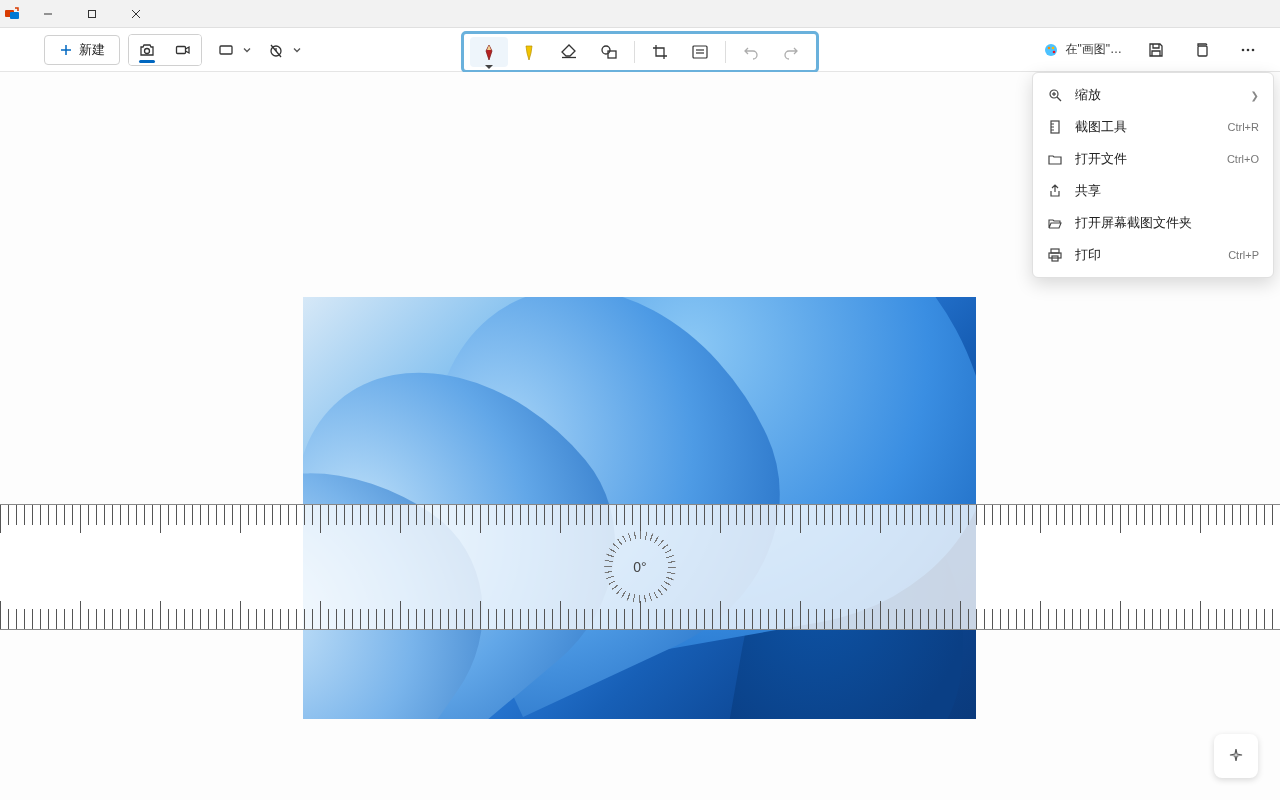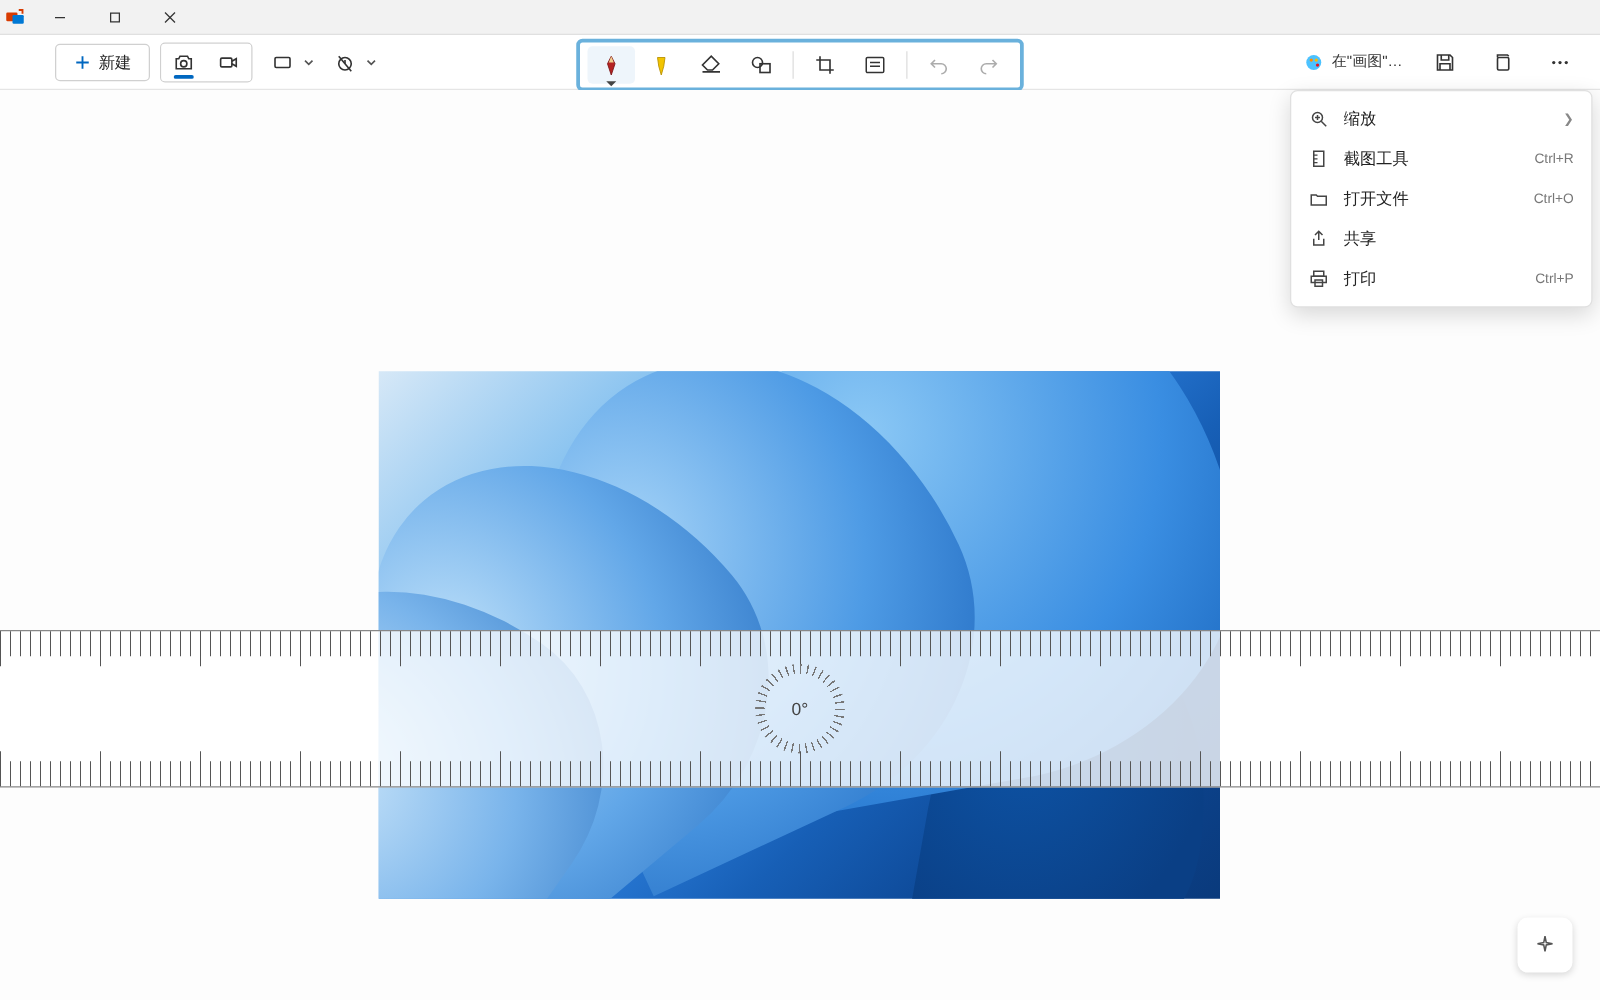--- a/index.html
+++ b/index.html
@@ -265,20 +265,28 @@
     <span class="mi-icon">
         <svg width="14" height="14" viewBox="0 0 14 14">
           <path d="M3 7 V12 H11 V7 M7 1 V8 M4 4 L7 1 L10 4" fill="none" stroke="currentColor" stroke-width="1.2"></path>
         </svg>
       </span>
     <span>共享</span>
   </div>
   <div class="menu-item">
     <span class="mi-icon">
         <svg width="14" height="14" viewBox="0 0 14 14">
+          <path d="M1 4 H5 L6 5 H12 V7 H3 L1 12 Z M3 7 H13 L11 12 H1" fill="none" stroke="currentColor" stroke-width="1.1"></path>
+        </svg>
+      </span>
+    <span>打开屏幕截图文件夹</span>
+  </div>
+  <div class="menu-item">
+    <span class="mi-icon">
+        <svg width="14" height="14" viewBox="0 0 14 14">
           <rect x="3" y="1" width="8" height="4" fill="none" stroke="currentColor" stroke-width="1.2"></rect>
           <rect x="1" y="5" width="12" height="5" fill="none" stroke="currentColor" stroke-width="1.2"></rect>
           <rect x="4" y="8" width="6" height="5" fill="none" stroke="currentColor" stroke-width="1.2"></rect>
         </svg>
       </span>
     <span>打印</span>
     <span class="sc">Ctrl+P</span>
   </div>
 </div>
 

